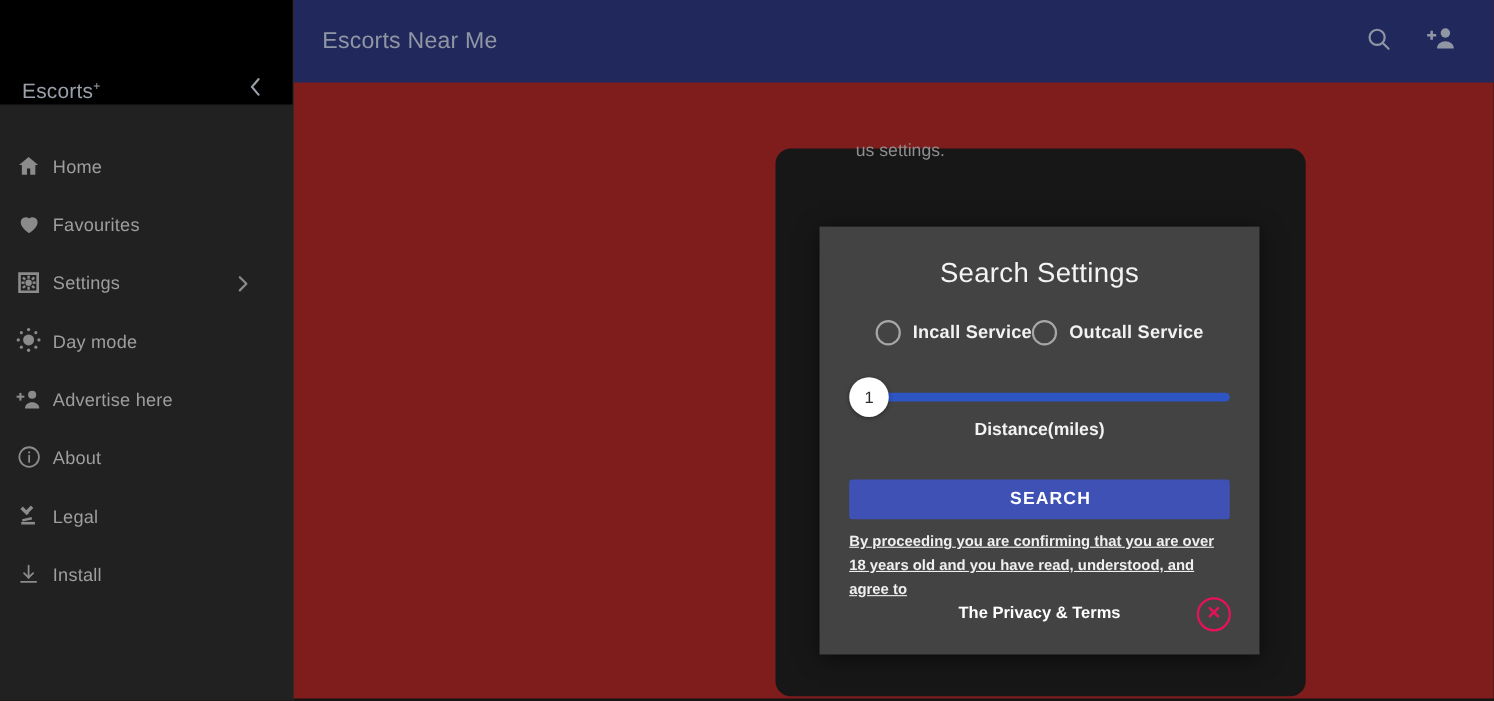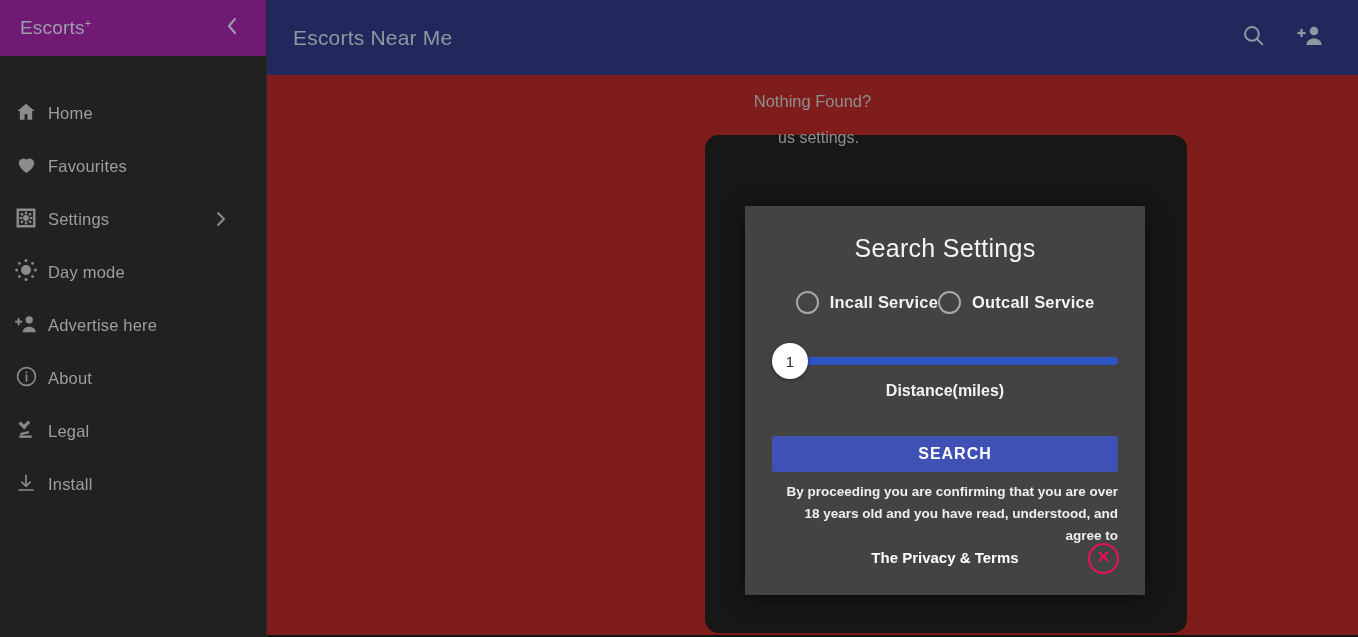--- a/index.html
+++ b/index.html
@@ -13,22 +13,22 @@
 
   
   .sidebar {
     width: 267px; height: 637px;
     background: #212121;
     border-right: 1px solid #2c2c2c;
     display: flex; flex-direction: column;
     flex: 0 0 267px;
   }
   .sidebar-header {
-    height: 56px; background: #701a75;
-    display: flex; align-items: center; justify-content: space-between;
+    height: 95px; background: #000000;
+    display: flex; align-items: flex-end; justify-content: space-between;
     padding: 0 20px 0 20px;
   }
   .brand { font-size: 19px; color: #9aa0aa; letter-spacing: .2px; }
   .brand sup { font-size: 11px; vertical-align: super; }
   .collapse-btn {
     width: 28px; height: 28px; display: flex; align-items: center; justify-content: center;
     cursor: pointer;
   }
   .sidebar-nav { padding-top: 14px; }
   .nav-item {
@@ -108,22 +108,22 @@
     margin-top: 6px;
   }
 
   .search-btn {
     display: block; width: 100%; margin-top: 36px;
     height: 36px; background: #3f51b5; border: none; border-radius: 3px;
     color: #fff; font-size: 16px; font-weight: bold; letter-spacing: 1px;
     font-family: "Liberation Sans", sans-serif; cursor: pointer; padding-left: 20px;
   }
   .disclaimer {
-    margin-top: 9px; text-align: right; color: #efefef;
-    font-size: 13.5px; font-weight: bold; line-height: 22px;
+    margin-top: 9px; text-align: left; color: #efefef;
+    font-size: 13.5px; font-weight: bold; line-height: 22px; text-decoration: underline;
   }
   .terms-link {
     display: block; text-align: center; color: #ffffff;
     font-size: 15px; font-weight: bold; margin-top: 2px; cursor: pointer;
     text-decoration: none;
   }
   .close-btn {
     position: absolute; right: 26px; bottom: 21px;
     width: 31px; height: 31px; border-radius: 50%;
     border: 2px solid #e8115b; display: flex; align-items: center; justify-content: center;
@@ -281,21 +281,20 @@
                 <rect x="4.35" y="4.95" width="2.3" height="8.2"></rect>
             </svg>
           </span>
         </div>
       </div>
     </header>
 
     <div class="content">
 
       <div class="empty-card"></div>
-      <div class="empty-title">Nothing Found?</div>
       <div class="empty-sub">us settings.</div>
 
       <div class="modal">
 
         <div class="modal-title">Search Settings</div>
 
         <div class="radio-row">
           <label class="radio-opt">
             <span class="radio-ring"></span>
             <span class="radio-label">Incall Service</span>

